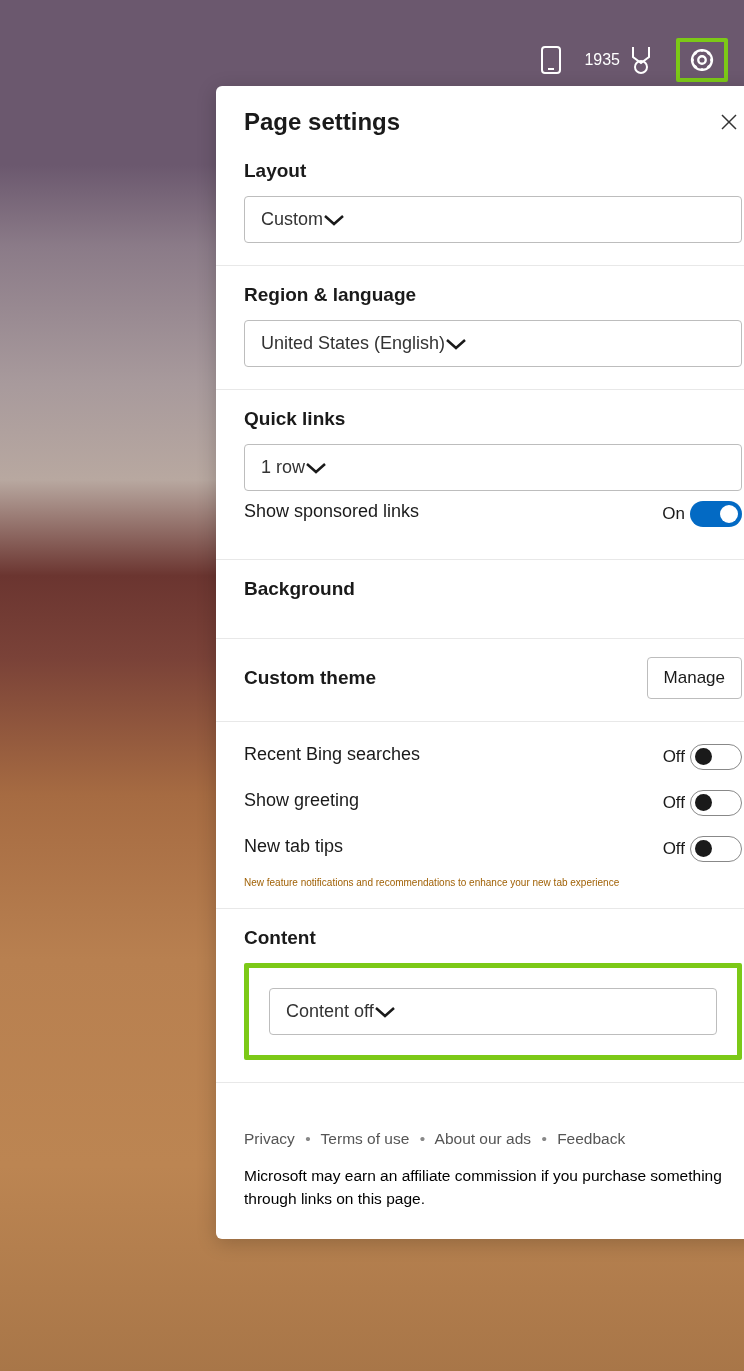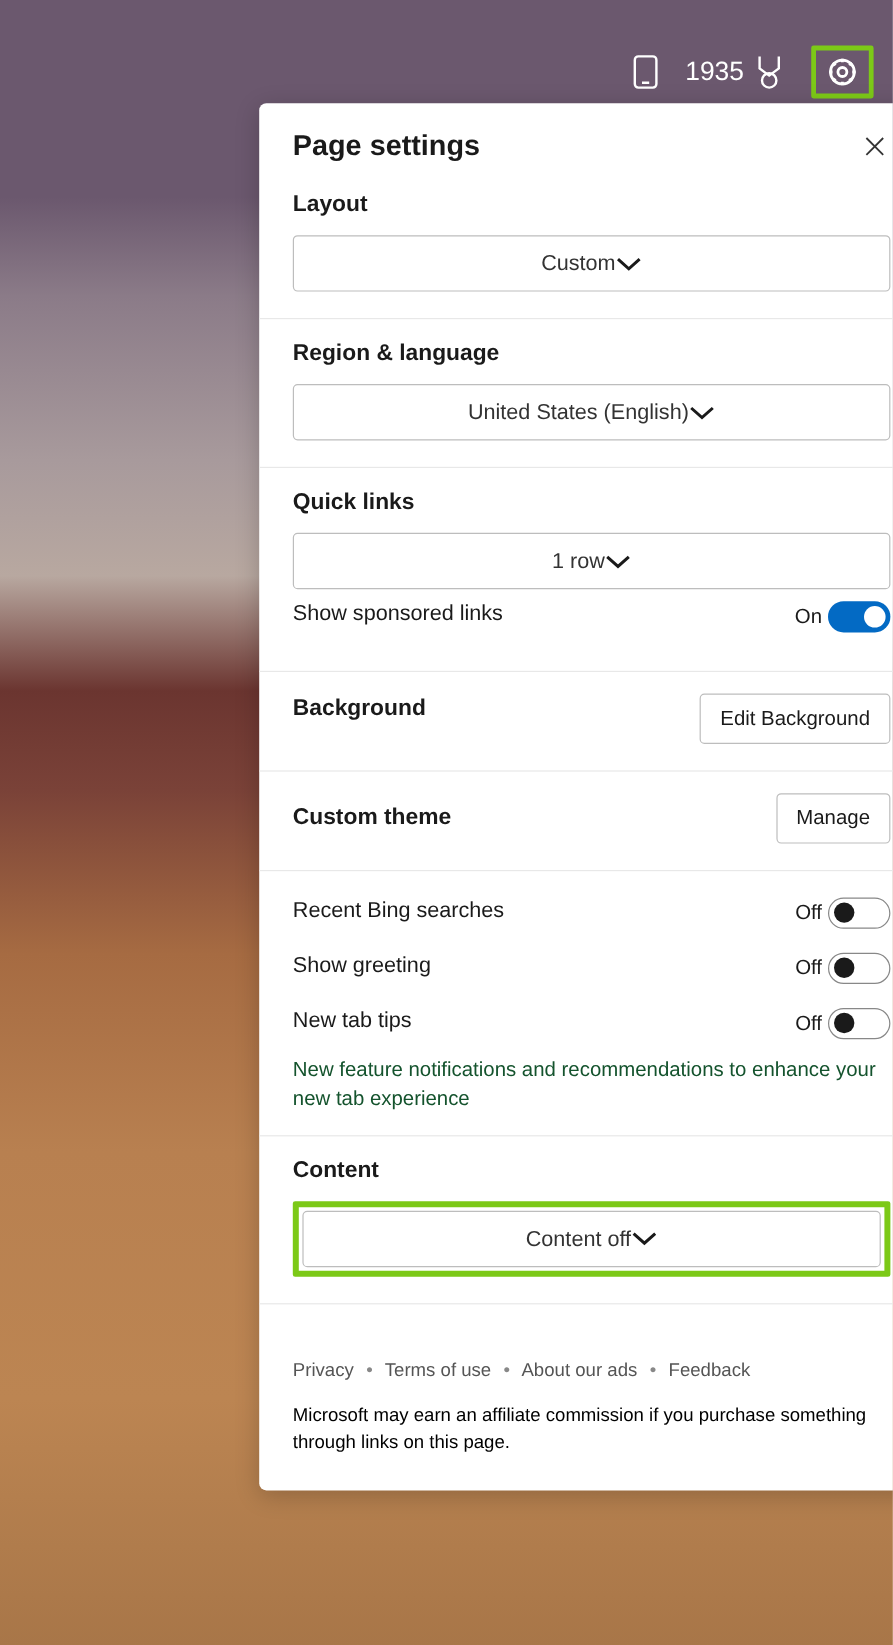--- a/index.html
+++ b/index.html
@@ -34,21 +34,21 @@
       align-items: center;
       gap: 22px;
       color: white;
     }
     .toolbar-item {
       display: flex;
       align-items: center;
       gap: 8px;
     }
     .points {
-      font-size: 22px;
+      font-size: 16px;
       font-weight: 400;
       color: white;
     }
     .icon-btn {
       display: flex;
       align-items: center;
       justify-content: center;
     }
     .gear-wrapper {
       border: 4px solid #7cc917;
@@ -83,33 +83,33 @@
       border-bottom: none;
     }
     .section-label {
       font-size: 19px;
       font-weight: 600;
       color: #1a1a1a;
       margin-bottom: 14px;
     }
     .dropdown {
       display: flex;
-      justify-content: center;
+      justify-content: flex-start;
       align-items: center;
       border: 1px solid #bdbdbd;
       border-radius: 4px;
       padding: 12px 16px;
       font-size: 18px;
       color: #333;
       cursor: pointer;
     }
     .highlight-box {
       border: 5px solid #7cc917;
       border-radius: 2px;
-      padding: 3px;
+      padding: 20px;
     }
     .highlight-box .dropdown {
       width: 100%;
     }
     .row {
       display: flex;
       justify-content: space-between;
       align-items: flex-start;
       padding: 10px 0;
     }
@@ -168,22 +168,22 @@
       color: #1a1a1a;
       background: white;
       cursor: pointer;
     }
     .section-row-heading {
       display: flex;
       justify-content: space-between;
       align-items: center;
     }
     .description {
-      font-size: 17px;
-      color: #14532d;
+      font-size: 10px;
+      color: #a16207;
       line-height: 1.4;
       margin-top: 4px;
     }
     .toggle-section {
       padding: 12px 28px 18px 28px;
       border-bottom: 1px solid #e8e8e8;
     }
     .footer {
       padding: 22px 28px 28px 28px;
     }
@@ -283,21 +283,20 @@
       <div class="row-right">
         <span class="state-text">On</span>
         <div class="toggle on"></div>
       </div>
     </div>
   </div>
 
   <div class="section">
     <div class="section-row-heading">
       <div class="section-label" style="margin-bottom:16px">Background</div>
-      <button class="outline-btn">Edit Background</button>
     </div>
   </div>
 
   <div class="section">
     <div class="section-row-heading">
       <div class="section-label" style="margin-bottom:0">Custom theme</div>
       <button class="outline-btn">Manage</button>
     </div>
   </div>
 

